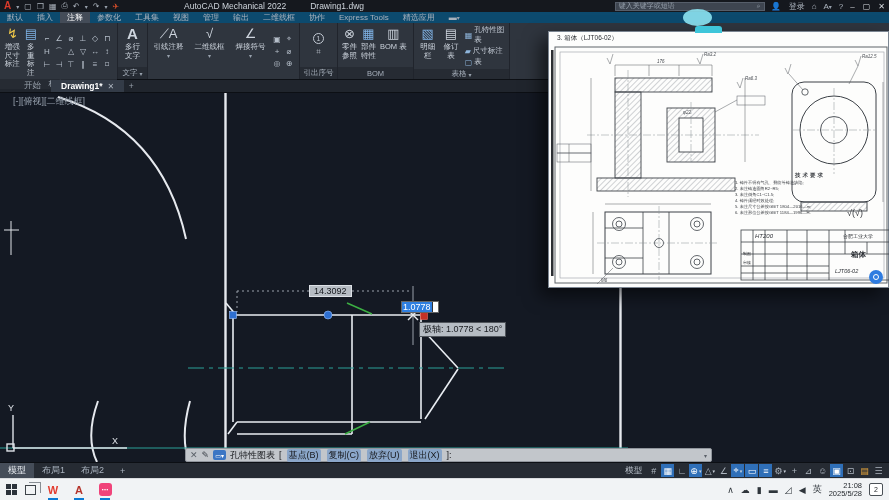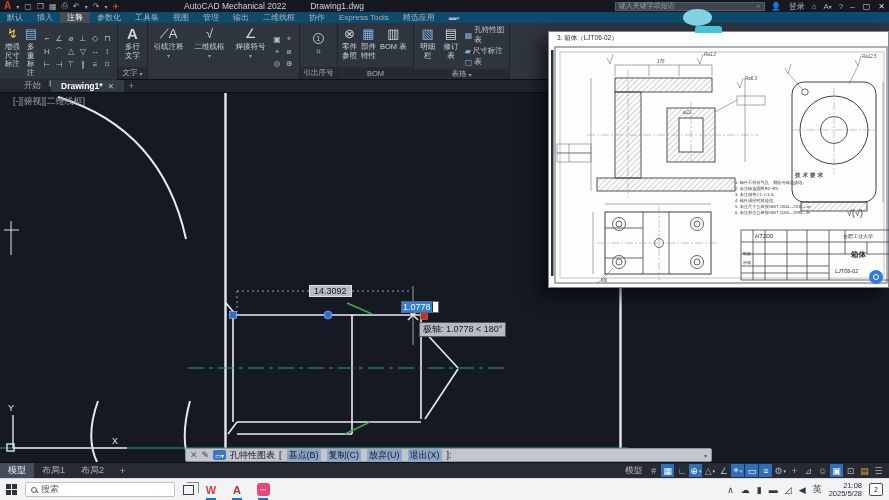--- a/index.html
+++ b/index.html
@@ -475,24 +475,20 @@
     </div>
   </div>
 
   <div class="taskbar">
     <span class="winlogo">
         <b></b>
         <b></b>
         <b></b>
         <b></b>
       </span>
-    <div class="tsearch">
-      <span class="mag"></span>
-      <span style="flex:1">搜索</span>
-    </div>
     <span class="tview"></span>
     <div class="tapp">
         <span class="wps">W</span>
         <u></u>
       </div>
     <div class="tapp">
         <span class="acadA">A</span>
         <u></u>
       </div>
     <div class="tapp">

